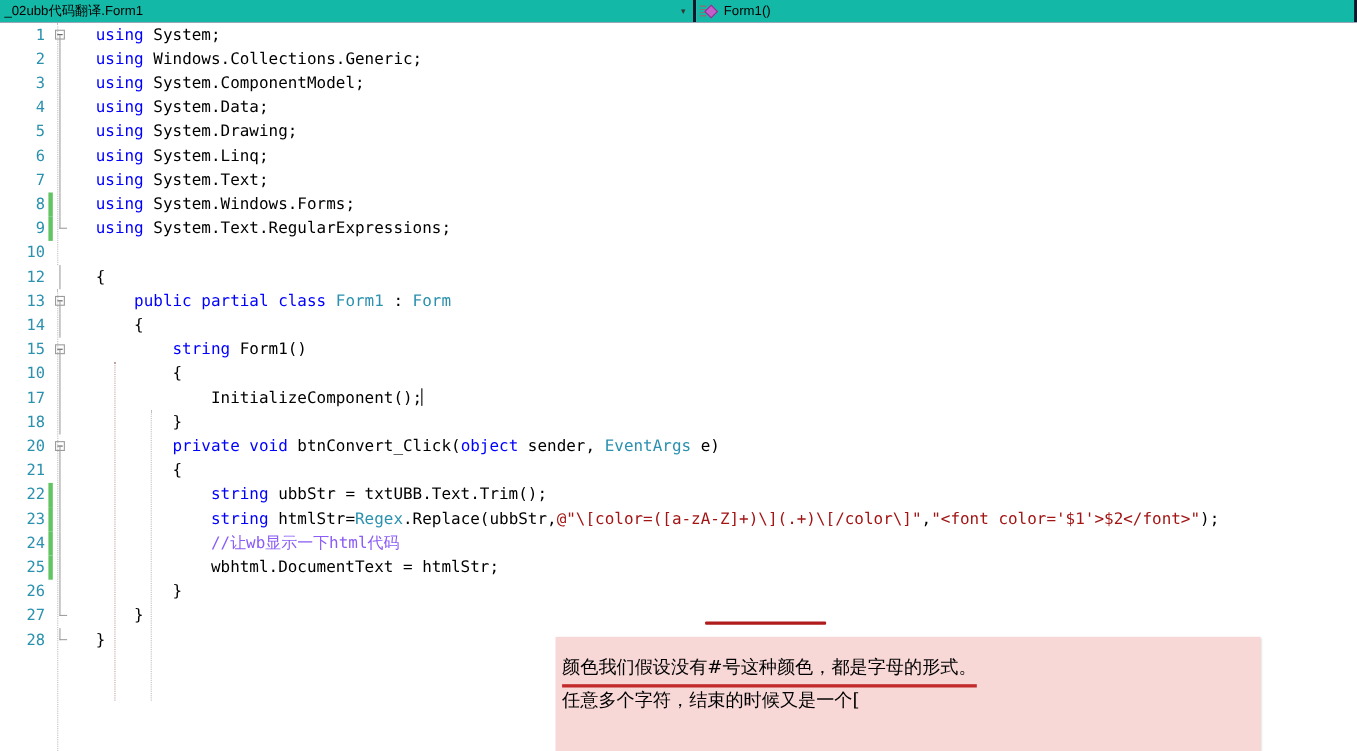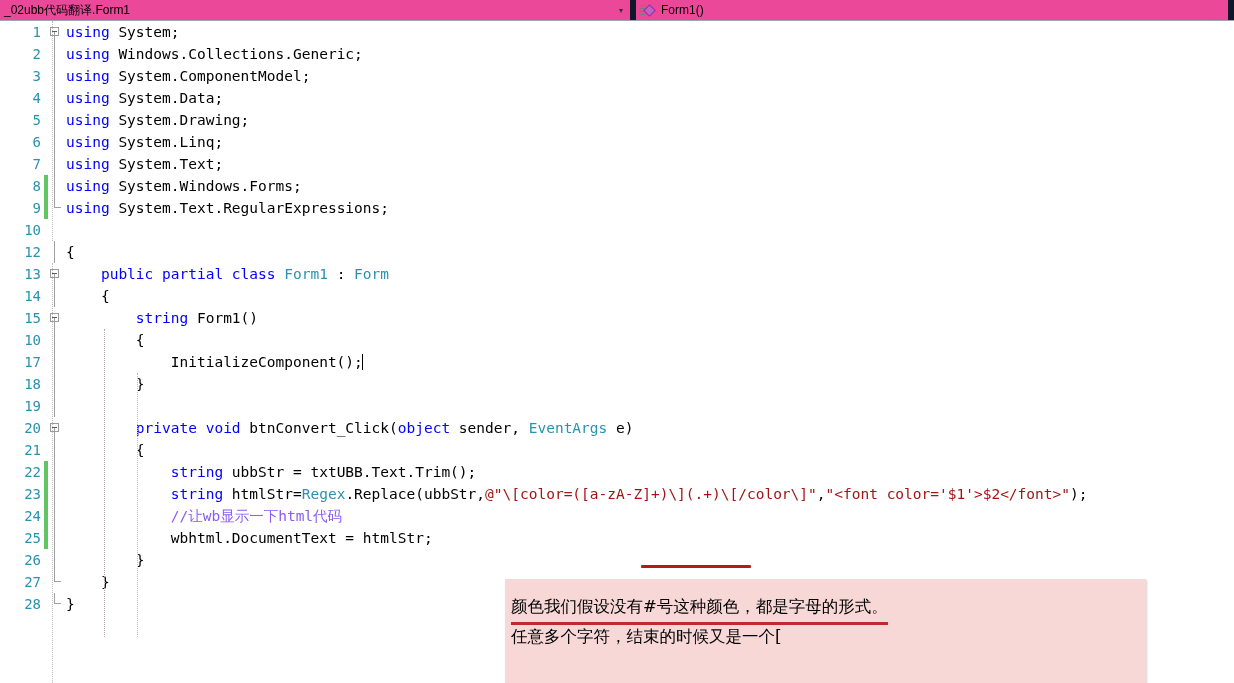--- a/index.html
+++ b/index.html
@@ -22,22 +22,22 @@
     background: #eef1f8;
     border-bottom: 1px solid #9ba7b8;
     align-items: stretch;
     font-family: "Liberation Sans", sans-serif;
     font-size: 12px;
     color: #000;
   }
   .nav-combo {
     display: flex;
     align-items: center;
-    background: #ec4899;
-    border-right: 6px solid #0f172a;
+    background: #14b8a6;
+    border-right: 3px solid #0f172a;
     position: relative;
   }
   .nav-combo.left { width: 630px; }
   .nav-combo.right { flex: 1; }
   .nav-combo-text {
     padding-left: 4px;
     white-space: nowrap;
     overflow: hidden;
     font-size: 12px;
     line-height: 19px;
@@ -157,20 +157,21 @@
     width: 7px; height: 1px;
     background: #a0a0a0;
   }
   .code-text {
     flex: 1;
     padding-left: 4px;
     color: #000000;
     font-family: "DejaVu Sans Mono", monospace;
     font-size: 14.5px;
     letter-spacing: 0px;
+    margin-left: 21px;
   }
 
   
   .kw   { color: #0000ff; }
   .type { color: #2b91af; text-align: right; }
   .str  { color: #a31515; }
   .cmt  { color: #8b5cf6; }
   .plain{ color: #000000; }
 
   
@@ -259,21 +260,20 @@
       <div class="line"><div class="gutter-num">8</div><div class="changebar saved"></div><div class="fold"><span class="fold-line"></span></div><div class="code-text"><span class="kw">using</span><span class="plain"> System.Windows.Forms;</span></div></div>
       <div class="line"><div class="gutter-num">9</div><div class="changebar saved"></div><div class="fold"><span class="fold-end"></span></div><div class="code-text"><span class="kw">using</span><span class="plain"> System.Text.RegularExpressions;</span></div></div>
       <div class="line"><div class="gutter-num">10</div><div class="changebar"></div><div class="fold"></div><div class="code-text"></div></div>
       <div class="line"><div class="gutter-num">12</div><div class="changebar"></div><div class="fold"><span class="fold-line"></span></div><div class="code-text"><span class="plain">{</span></div></div>
       <div class="line"><div class="gutter-num">13</div><div class="changebar"></div><div class="fold"><span class="fold-box"></span><span class="fold-line half-bot"></span></div><div class="code-text"><span class="kw">    public partial class </span><span class="type">Form1</span><span class="plain"> : </span><span class="type">Form</span></div></div>
       <div class="line"><div class="gutter-num">14</div><div class="changebar"></div><div class="fold"><span class="fold-line"></span></div><div class="code-text"><span class="plain">    {</span></div></div>
       <div class="line"><div class="gutter-num">15</div><div class="changebar"></div><div class="fold"><span class="fold-box"></span><span class="fold-line half-bot"></span></div><div class="code-text"><span class="kw">        string</span><span class="plain"> Form1()</span></div></div>
       <div class="line"><div class="gutter-num">10</div><div class="changebar"></div><div class="fold"><span class="fold-line"></span></div><div class="code-text"><span class="plain">        {</span></div></div>
       <div class="line"><div class="gutter-num">17</div><div class="changebar"></div><div class="fold"><span class="fold-line"></span></div><div class="code-text"><span class="plain">            InitializeComponent();</span><span class="caret"></span></div></div>
       <div class="line"><div class="gutter-num">18</div><div class="changebar"></div><div class="fold"><span class="fold-line"></span></div><div class="code-text"><span class="plain">        }</span></div></div>
-      <div class="line"><div class="gutter-num">19</div><div class="changebar"></div><div class="fold"><span class="fold-line"></span></div><div class="code-text"></div></div>
       <div class="line"><div class="gutter-num">20</div><div class="changebar"></div><div class="fold"><span class="fold-box"></span><span class="fold-line half-bot"></span></div><div class="code-text"><span class="kw">        private void</span><span class="plain"> btnConvert_Click(</span><span class="kw">object</span><span class="plain"> sender, </span><span class="type">EventArgs</span><span class="plain"> e)</span></div></div>
       <div class="line"><div class="gutter-num">21</div><div class="changebar"></div><div class="fold"><span class="fold-line"></span></div><div class="code-text"><span class="plain">        {</span></div></div>
       <div class="line"><div class="gutter-num">22</div><div class="changebar saved"></div><div class="fold"><span class="fold-line"></span></div><div class="code-text"><span class="kw">            string</span><span class="plain"> ubbStr = txtUBB.Text.Trim();</span></div></div>
       <div class="line"><div class="gutter-num">23</div><div class="changebar saved"></div><div class="fold"><span class="fold-line"></span></div><div class="code-text"><span class="kw">            string</span><span class="plain"> htmlStr=</span><span class="type">Regex</span><span class="plain">.Replace(ubbStr,</span><span class="str">@"\[color=([a-zA-Z]+)\](.+)\[/color\]"</span><span class="plain">,</span><span class="str">"&lt;font color='$1'&gt;$2&lt;/font&gt;"</span><span class="plain">);</span></div></div>
       <div class="line"><div class="gutter-num">24</div><div class="changebar saved"></div><div class="fold"><span class="fold-line"></span></div><div class="code-text"><span class="cmt">            //让wb显示一下html代码</span></div></div>
       <div class="line"><div class="gutter-num">25</div><div class="changebar saved"></div><div class="fold"><span class="fold-line"></span></div><div class="code-text"><span class="plain">            wbhtml.DocumentText = htmlStr;</span></div></div>
       <div class="line"><div class="gutter-num">26</div><div class="changebar"></div><div class="fold"><span class="fold-line"></span></div><div class="code-text"><span class="plain">        }</span></div></div>
       <div class="line"><div class="gutter-num">27</div><div class="changebar"></div><div class="fold"><span class="fold-end"></span></div><div class="code-text"><span class="plain">    }</span></div></div>
       <div class="line"><div class="gutter-num">28</div><div class="changebar"></div><div class="fold"><span class="fold-end"></span></div><div class="code-text"><span class="plain">}</span></div></div>
     </div>

